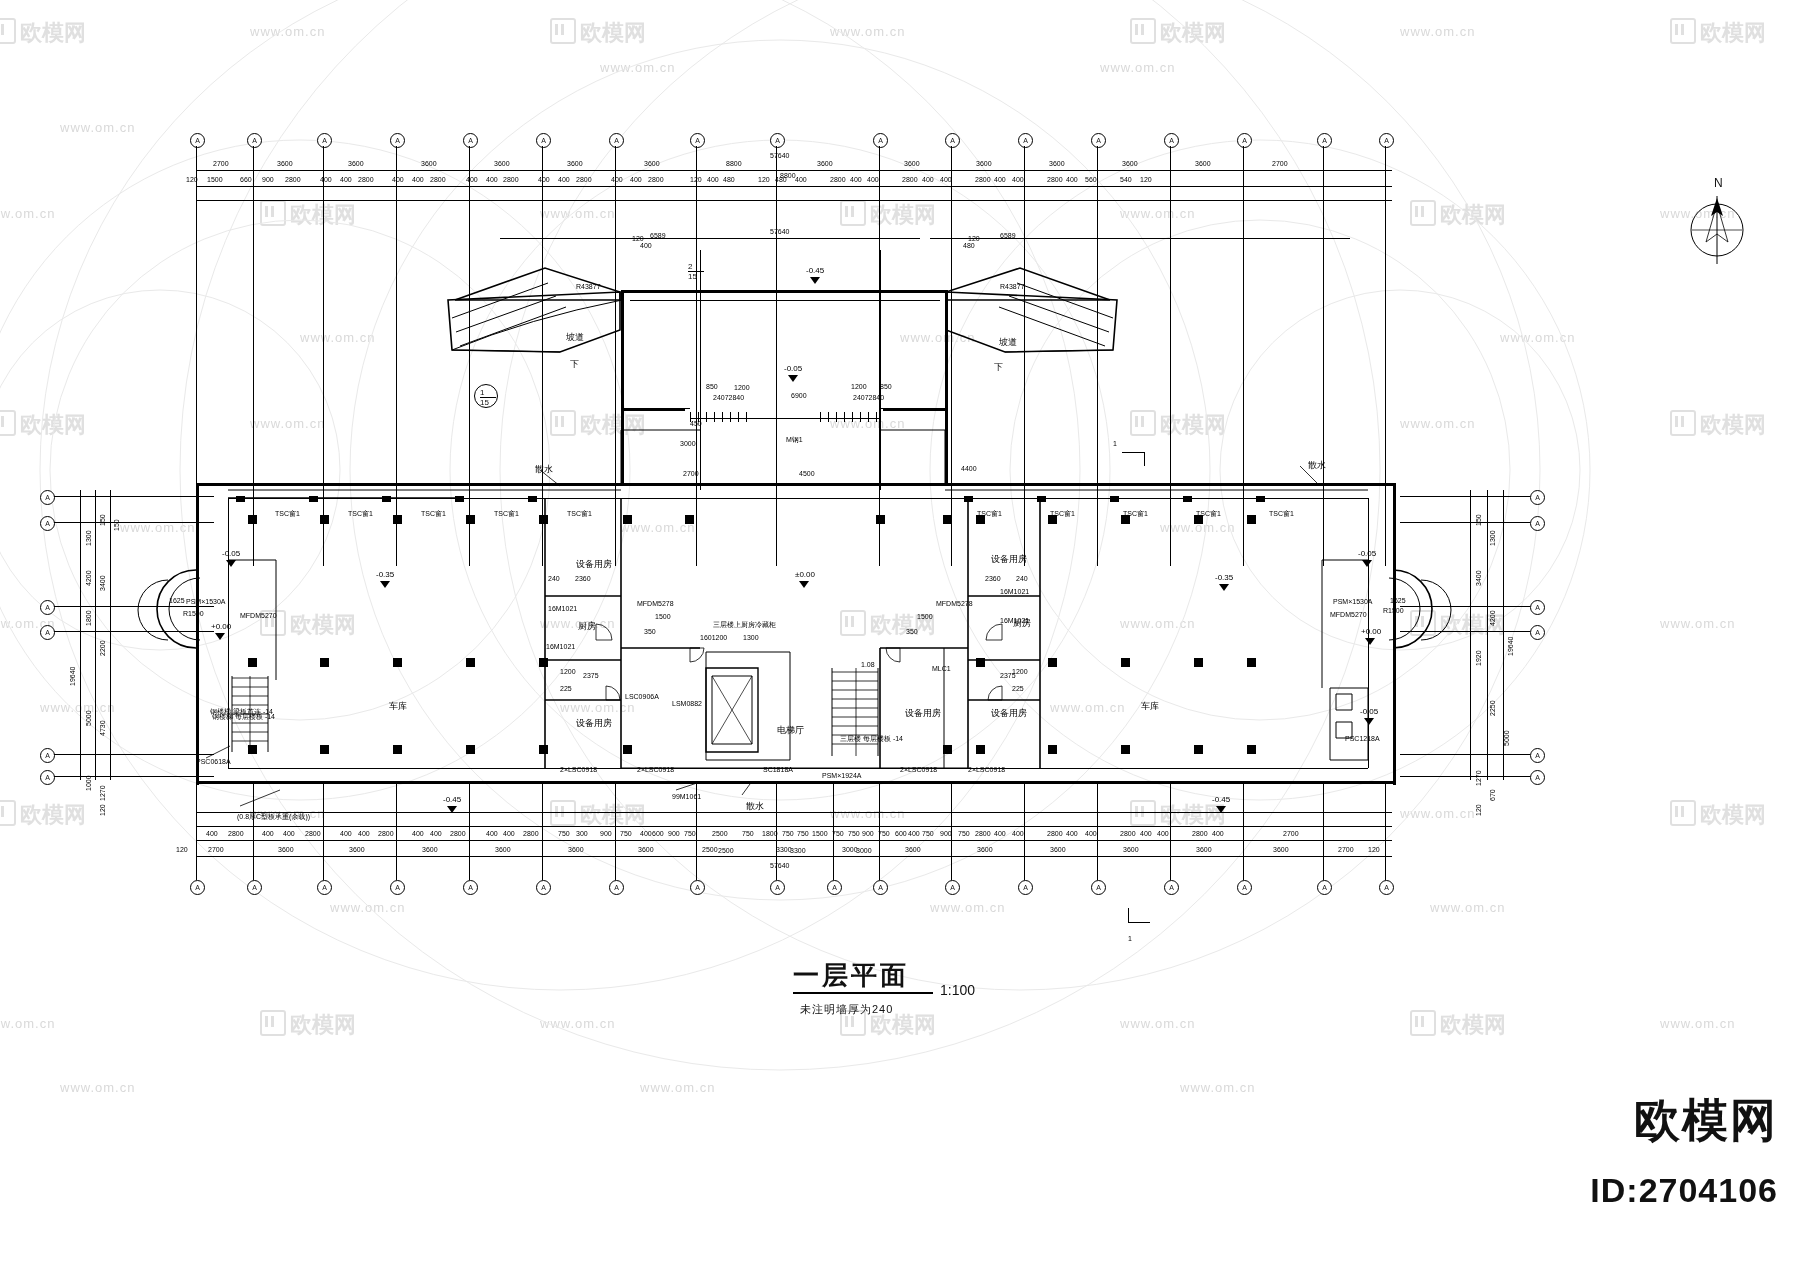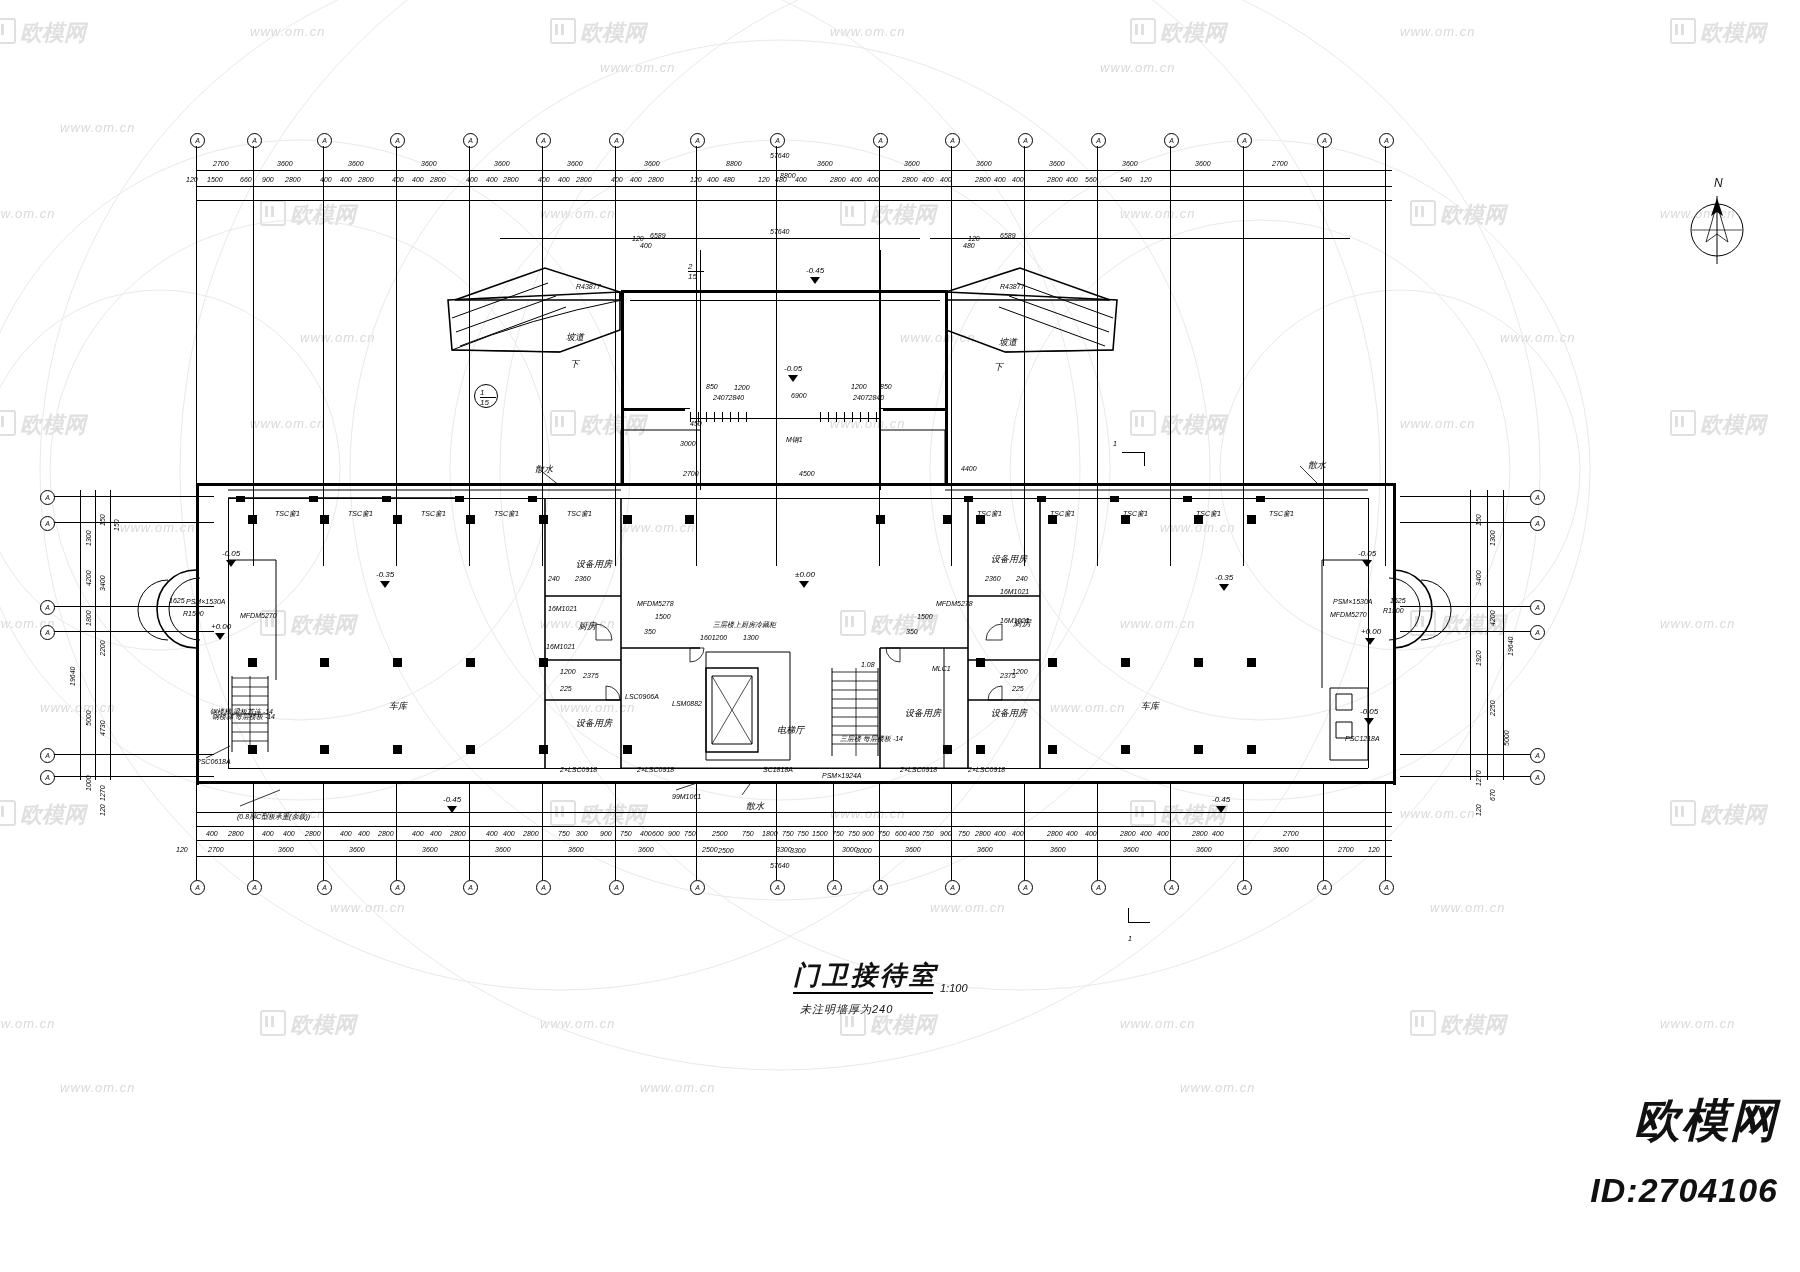--- a/index.html
+++ b/index.html
@@ -1,18 +1,18 @@
 <!DOCTYPE html>
 <html><head>
 <meta charset="utf-8">
 <style>
   html,body{margin:0;padding:0;background:#ffffff;}
   body{width:1800px;height:1272px;position:relative;overflow:hidden;
        font-family:"Liberation Sans", sans-serif;color:#111;}
-  .stage{position:absolute;left:0;top:0;width:1800px;height:1272px;font-style:italic;}
+  .stage{position:absolute;left:0;top:0;width:1800px;height:1272px;}
 
   
   .wm{position:absolute;color:#d9d9d9;font-size:13px;letter-spacing:1px;
       user-select:none;white-space:nowrap;}
   .wm-logo{position:absolute;color:#e0e0e0;font-weight:bold;font-size:22px;
       white-space:nowrap;user-select:none;}
   .wm-logo .bx{display:inline-block;width:22px;height:22px;border:2px solid #e0e0e0;
       border-radius:3px;vertical-align:-4px;margin-right:4px;position:relative;}
   .wm-logo .bx:before{content:"";position:absolute;left:3px;top:4px;width:3px;height:11px;background:#e0e0e0;}
   .wm-logo .bx:after{content:"";position:absolute;left:9px;top:4px;width:3px;height:11px;background:#e0e0e0;}
@@ -27,21 +27,21 @@
   .lbl{position:absolute;font-size:8px;color:#000;white-space:nowrap;}
   .lblcn{position:absolute;font-size:9px;color:#000;white-space:nowrap;}
   .bub{position:absolute;width:13px;height:13px;border:1px solid #000;border-radius:50%;
        font-size:7px;line-height:13px;text-align:center;background:#fff;}
   .col{position:absolute;background:#000;width:9px;height:9px;}
   .wallh{position:absolute;background:#000;height:3px;}
   .wallv{position:absolute;background:#000;width:3px;}
 
   
   .title{position:absolute;font-size:26px;font-weight:bold;letter-spacing:3px;}
-  .scale{position:absolute;font-size:11px;}
+  .scale{position:absolute;font-size:14px;}
   .subnote{position:absolute;font-size:11px;letter-spacing:1px;}
 
   
   .brand{position:absolute;right:22px;bottom:120px;font-size:46px;font-weight:bold;color:#111;letter-spacing:2px;}
   .brandid{position:absolute;right:22px;bottom:62px;font-size:34px;font-weight:bold;color:#111;letter-spacing:1px;}
 
   
   .compass{position:absolute;}
 </style>
 </head>
@@ -711,21 +711,21 @@
         <path d="M676 790 L700 782" stroke="#000" stroke-width="0.8" fill="none"></path>
       </svg>
       <svg width="1800" height="1272" style="position: absolute; left: 0px; top: 0px;">
         <path d="M240 806 L280 790" stroke="#000" stroke-width="0.8" fill="none"></path>
       </svg>
       <svg width="1800" height="1272" style="position: absolute; left: 0px; top: 0px;">
         <path d="M206 758 L230 746" stroke="#000" stroke-width="0.8" fill="none"></path>
       </svg>
     </div>
 
-  <div class="title" style="left:793px;top:958px;">门卫接待室</div>
+  <div class="title" style="left:793px;top:958px;">一层平面</div>
   <div class="scale" style="left:940px;top:982px;">1:100</div>
   <div class="ln hl" style="left:793px;top:992px;width:140px;height:2px;"></div>
   <div class="subnote" style="left:800px;top:1002px;">未注明墙厚为240</div>
 
   <div class="brand">欧模网</div>
   <div class="brandid">ID:2704106</div>
 
   <div class="compass" style="left:1672px;top:180px;">
     <svg width="90" height="90" viewBox="0 0 90 90">
       <circle cx="45" cy="50" r="26" fill="none" stroke="#000" stroke-width="1"></circle>

